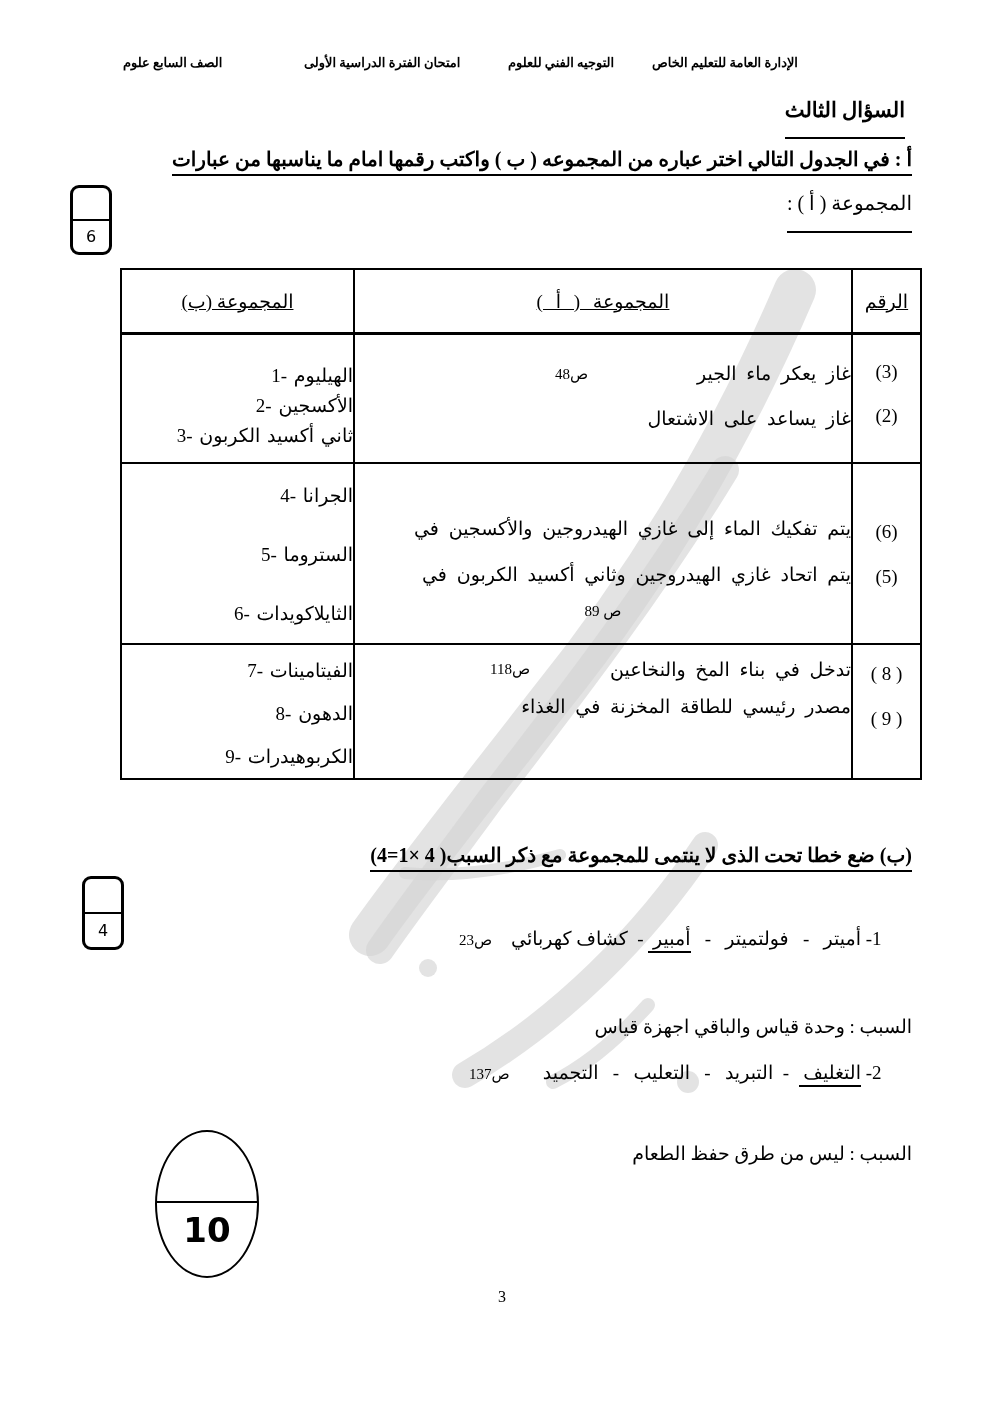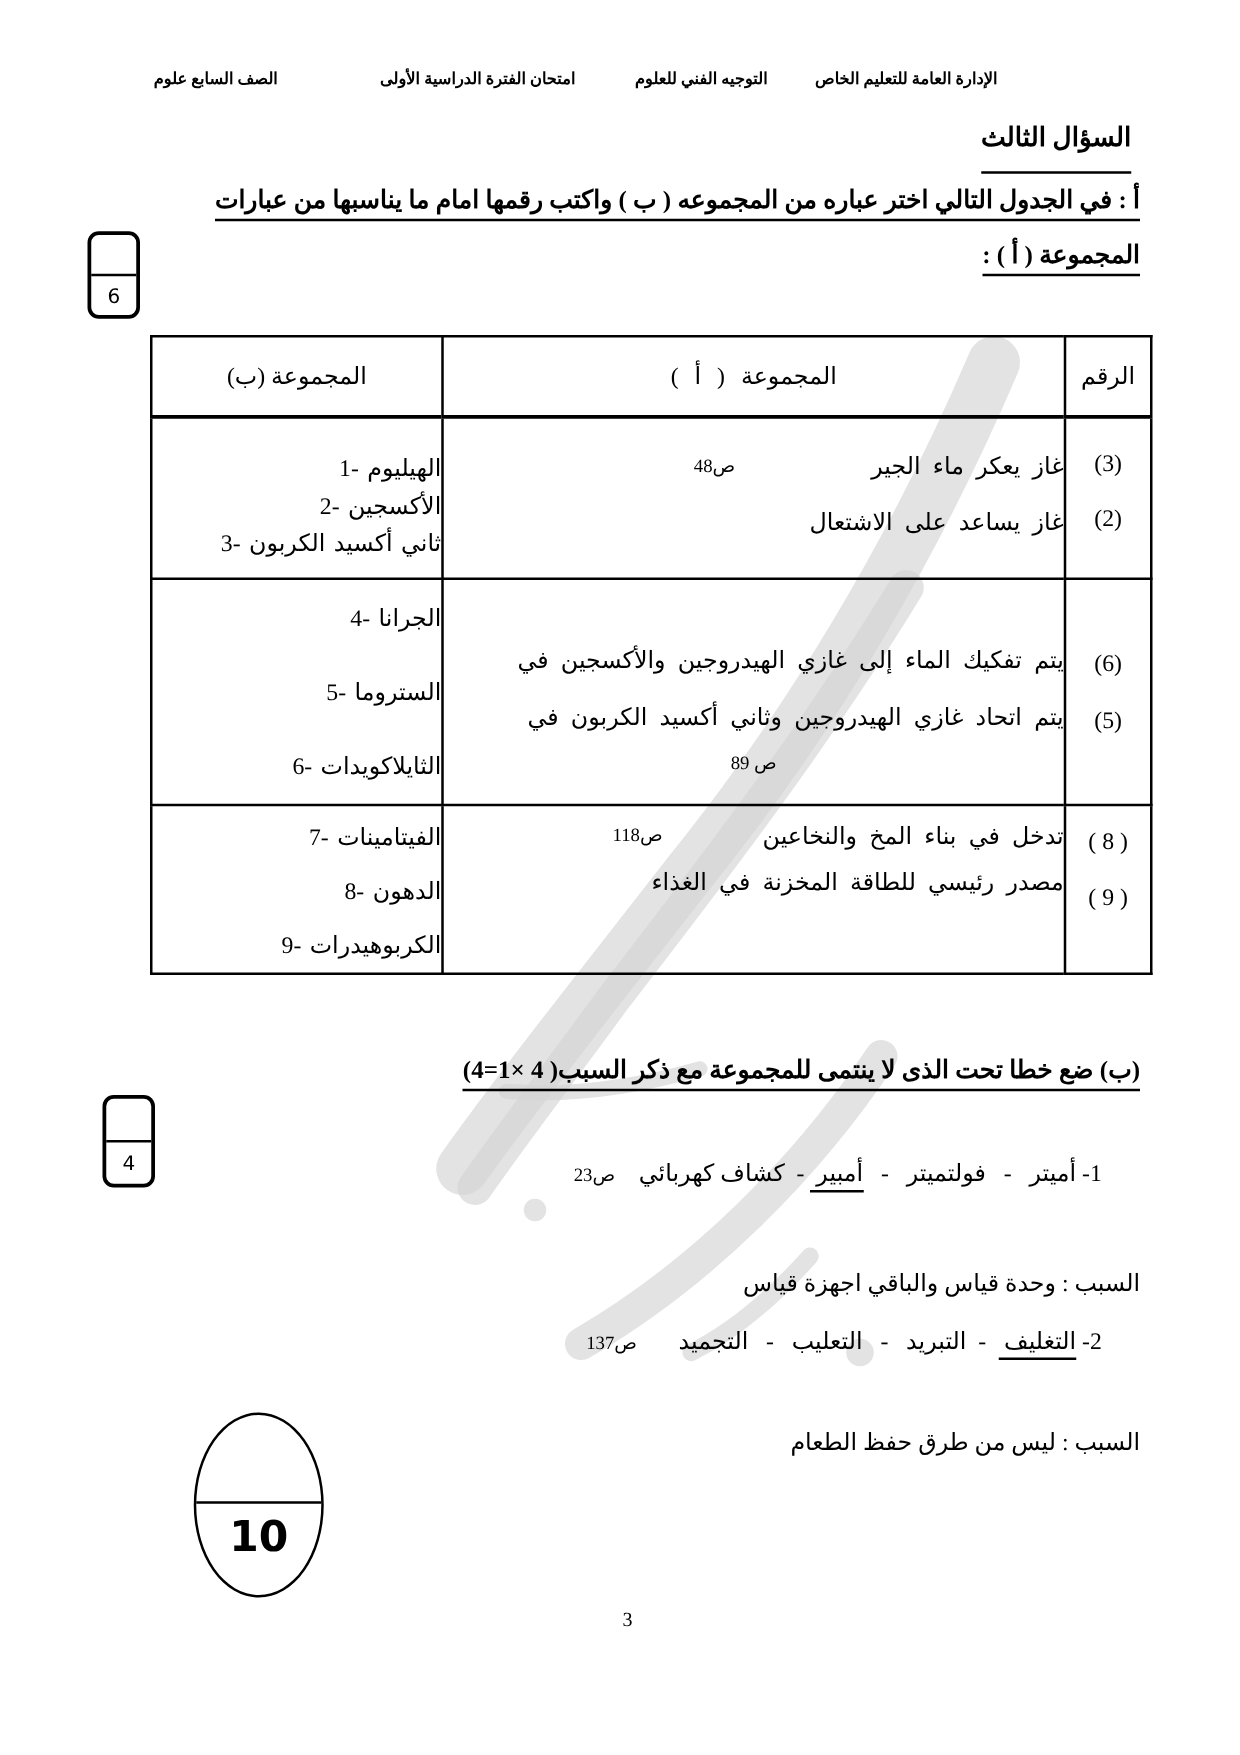--- a/index.html
+++ b/index.html
@@ -26,22 +26,22 @@
     font-size:21px;font-weight:bold;
     border-bottom:2px solid #000;padding-bottom:14px;white-space:nowrap;
   }
   .instr1{
     position:absolute;right:80px;top:147px;
     font-size:20px;font-weight:bold;
     border-bottom:2px solid #000;padding-bottom:3px;white-space:nowrap;
   }
   .instr2{
     position:absolute;right:80px;top:191px;
-    font-size:20px;font-weight:bold;
-    border-bottom:2px solid #000;padding-bottom:3px;white-space:nowrap;
+    font-size:20px;font-weight:normal;
+    border-bottom:2px solid #000;padding-bottom:16px;white-space:nowrap;
   }
 
   
   .sbox{
     position:absolute;width:36px;
     border:3px solid #000;border-radius:9px;background:#fff;
     display:flex;flex-direction:column;
   }
   .sbox .half-top{height:50%;border-bottom:2px solid #000;}
   .sbox .half-bot{height:50%;display:flex;align-items:center;justify-content:center;
@@ -52,21 +52,21 @@
   
   table.match{
     position:absolute;left:120px;top:268px;width:800px;
     border-collapse:collapse;direction:rtl;table-layout:fixed;
     background:transparent;
   }
   table.match td,table.match th{
     border:2px solid #000;padding:0;vertical-align:top;
     font-weight:normal;font-size:19px;
   }
-  tr.thead th{height:62px;vertical-align:middle;text-align:center;border-bottom:3px solid #000;}
+  tr.thead th{height:62px;vertical-align:middle;text-align:center;border-bottom:3px solid #000;text-decoration:underline;}
   th.cA{word-spacing:8px;}
   .r1{height:129px;} .r2{height:175px;} .r3{height:131px;}
   td.num{text-align:center;direction:ltr;}
   td.num div{line-height:44px;}
   .r1 td.num{padding-top:15px;}
   .r2 td.num div{line-height:45px;} .r2 td.num{padding-top:45px;}
   .r3 td.num{padding-top:6px;} .r3 td.num div{line-height:45px;}
   td.ga{text-align:right;padding-right:10px;word-spacing:5px;}
   td.ga .aline{position:relative;}
   .r1 td.ga{padding-top:16px;} .r1 td.ga .aline{line-height:45px;}

